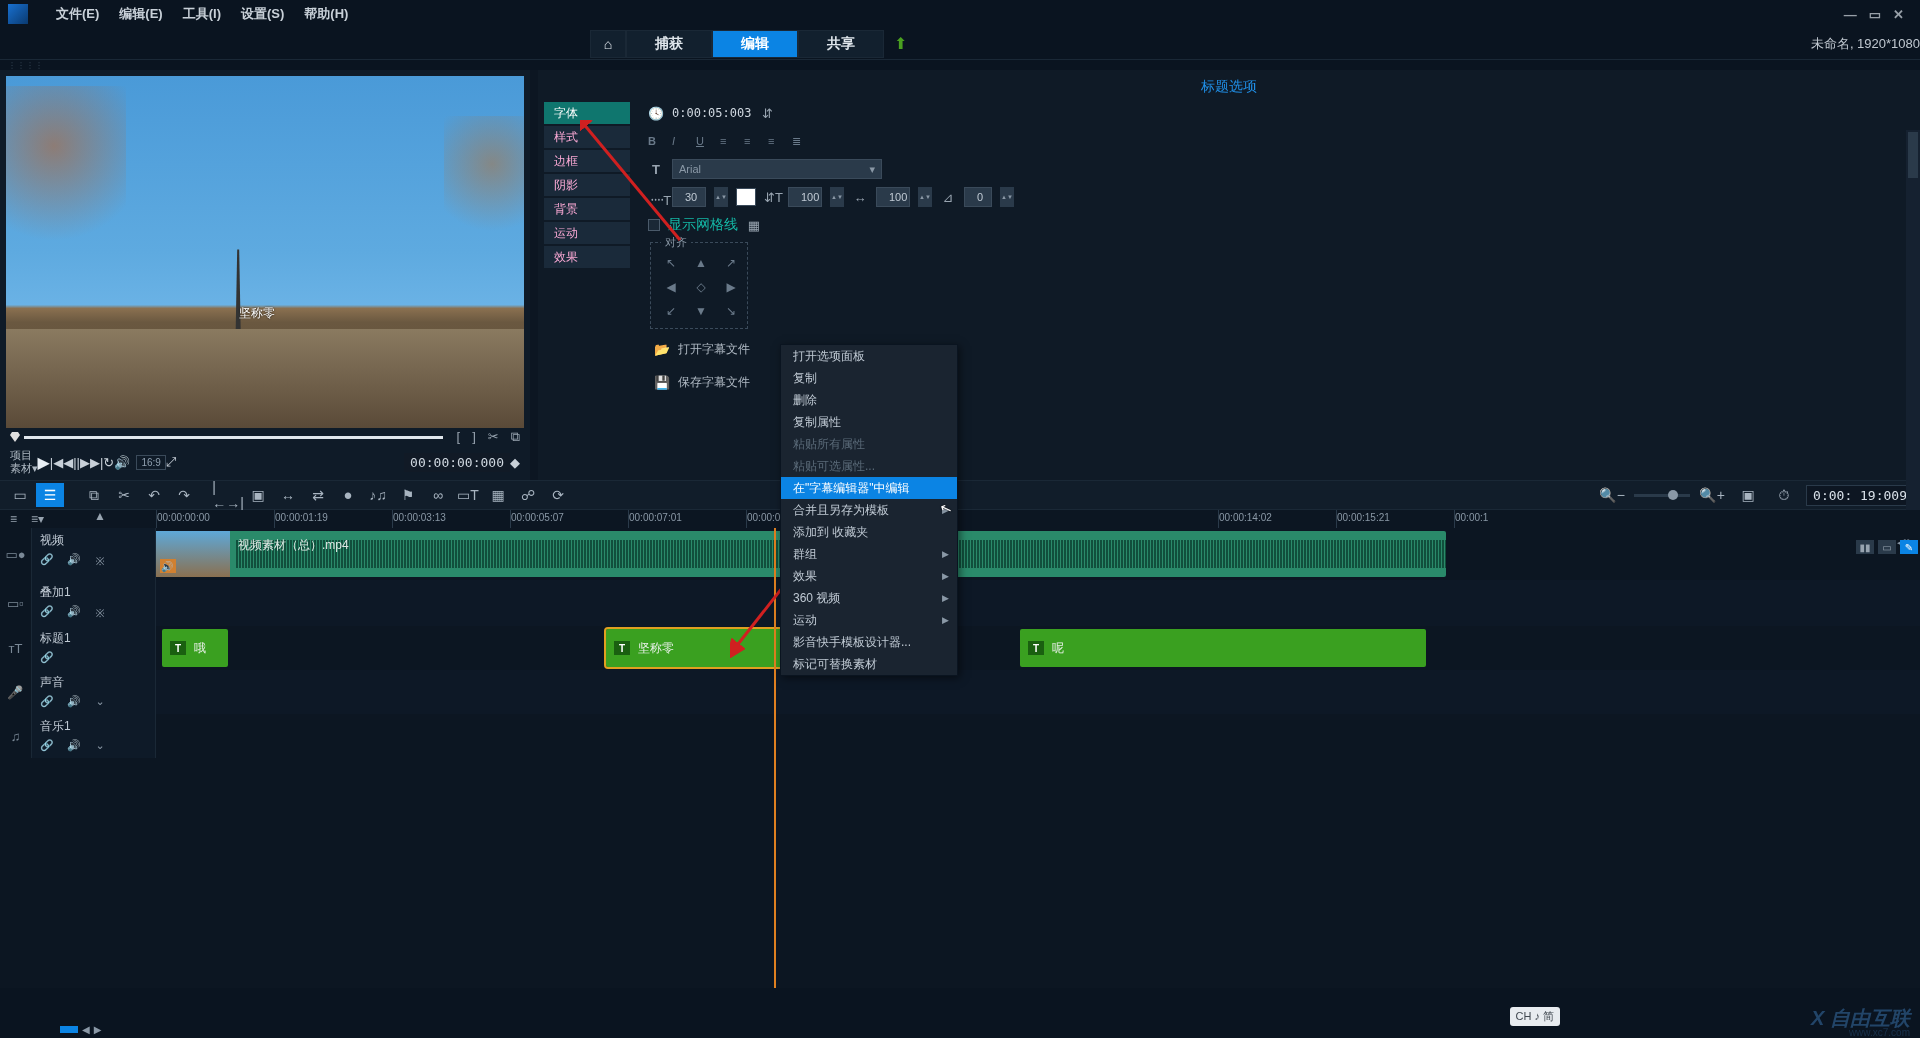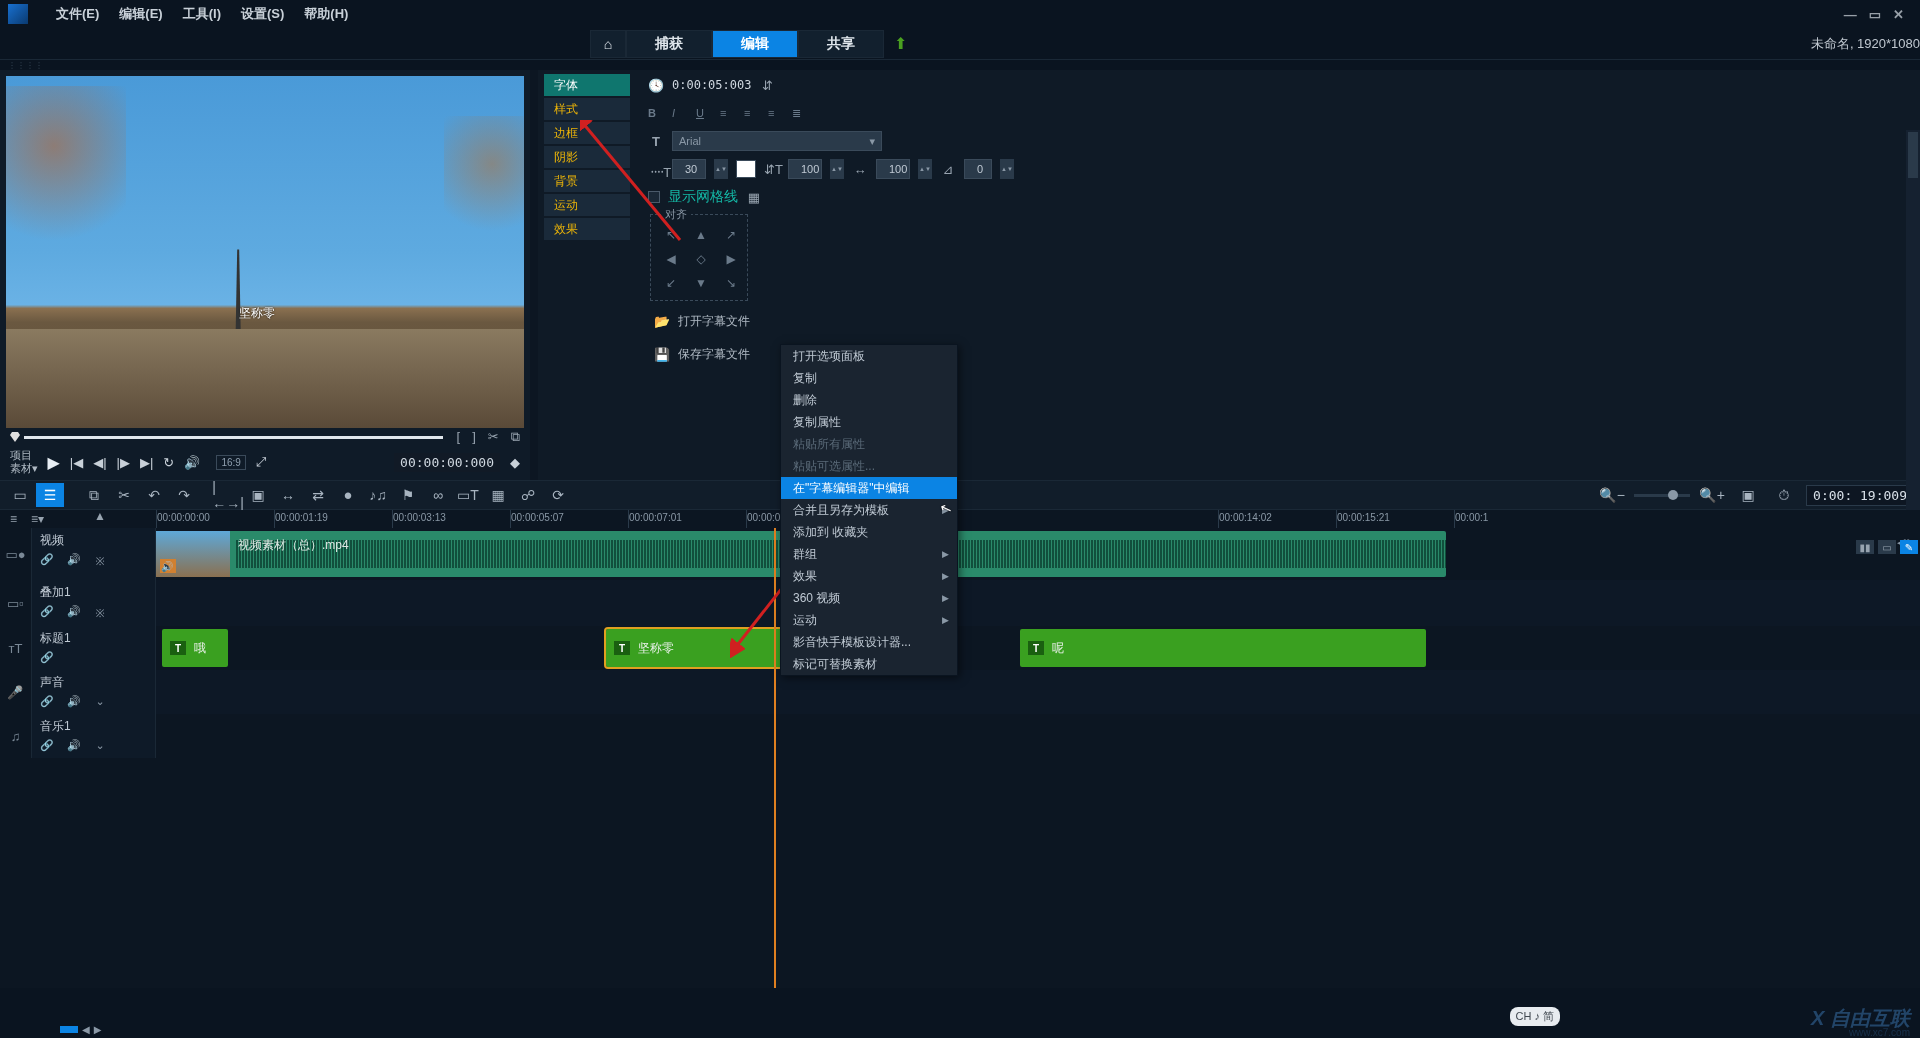--- a/index.html
+++ b/index.html
@@ -30,33 +30,33 @@
 .preview-img { flex: 1; background: linear-gradient(to bottom, #4a9ad8 0%, #5eaae0 50%, #6ab2e5 65%, #8a7050 66%, #6a5840 70%, #5a4a38 100%); position: relative; margin:2px; }
 .preview-img .wall { position:absolute; bottom:0; left:0; right:0; height:28%; background: linear-gradient(#8a7a60, #5a4a38); }
 .preview-img .tree { position:absolute; top:10px; left:0; width:120px; height:200px; background: radial-gradient(circle at 40% 30%, rgba(180,100,50,0.6), transparent 60%); }
 .preview-img .tree2 { position:absolute; top:40px; right:0; width:80px; height:160px; background: radial-gradient(circle at 60% 30%, rgba(180,110,50,0.5), transparent 55%); }
 .preview-img .branch { position:absolute; bottom:28%; left:40%; width:50px; height:80px; background: linear-gradient(#333,#333); clip-path: polygon(48% 0, 52% 0, 55% 100%, 45% 100%); }
 .preview-img .subtitle-text { position: absolute; bottom: 30%; left: 45%; color: #fff; font-size: 12px; text-shadow: 0 0 2px #000;}
 .preview-seek { height: 14px; display:flex; align-items:center; padding: 0 6px; }
 .preview-seek .marker { width:10px; height:10px; background:#e0e0e0; clip-path: polygon(50% 100%, 0 30%, 20% 0, 80% 0, 100% 30%); margin-right: 4px; }
 .preview-seek .track { flex:1; height:3px; background:#e0e6ec; position:relative; }
 .preview-seek .bracket-icons { display:flex; gap:12px; margin-left:14px; color:#98a4b0; font-size:13px;}
-.preview-controls { height: 36px; display: flex; align-items: center; padding: 0 6px; gap: 10px; }
+.preview-controls { height: 36px; display: flex; align-items: center; padding: 0 6px; }
 .preview-controls .label-col { font-size:11px; color:#b0bac4; line-height:13px;}
 .preview-controls .pc-icon { color:#c8d0d8; font-size:13px; cursor:pointer; }
 .preview-controls .play { color:#e8eef4; font-size:16px;}
 .preview-controls .tc { margin-left:auto; font-family:monospace; font-size:13px; color:#d0d8e0; background:#111a26; padding:2px 6px;}
 .preview-controls .ratio { font-size:10px; border:1px solid #3a4a5a; padding:1px 4px; color:#90a0b0; margin-left: 6px;}
 
 
 .options-pane { flex: 1; background: #0f1a26; position: relative; }
 .options-title { text-align:center; color:#2090e8; font-size:14px; padding: 8px 0 2px 0; }
 .options-body { display:flex; padding: 4px 0 0 6px; }
 .opt-sidebar { width: 86px; display:flex; flex-direction:column; gap:2px; }
-.opt-side-item { height: 22px; background:#1a2a3a; color:#eab308; display:flex; align-items:center; padding-left:10px; font-size:12px; cursor:pointer;}
+.opt-side-item { height: 22px; background:#1a2a3a; color:#f9a8d4; display:flex; align-items:center; padding-left:10px; font-size:12px; cursor:pointer;}
 .opt-side-item.active { background:#0f766e; color:#fff; }
 .opt-form { flex:1; padding: 0 0 0 18px; }
 .form-row { display:flex; align-items:center; gap:8px; margin-bottom: 6px; height:22px;}
 .form-row .ico { width:16px; color:#98a4b0; text-align:center; font-size:13px;}
 .form-row .tc-field { font-family:monospace; font-size:12px; color:#d0d8e0;}
 .form-row .fmt-btn { width:16px; color:#6a7a8a; font-size:11px; cursor:pointer;}
 .form-row .font-select { width:210px; height:20px; background:#2a3a4a; border:1px solid #3a4a5a; color:#8a98a6; padding:0 6px; font-size:11px; display:flex; align-items:center; position:relative;}
 .form-row .font-select::after { content:"▾"; position:absolute; right:6px; color:#8a98a6;}
 .form-row .num-input { width:34px; height:20px; background:#2a3a4a; border:1px solid #3a4a5a; color:#c0cad4; font-size:11px; display:flex; align-items:center; padding:0 12px;}
 .form-row .color-swatch { width:20px; height:18px; background:#fff; border:1px solid #3a4a5a;}
@@ -113,21 +113,21 @@
 
 .context-menu { position:absolute; background:#1a2430; border:1px solid #0a1420; box-shadow: 2px 2px 8px rgba(0,0,0,0.5); width: 178px; z-index: 100; }
 .ctx-item { height:22px; display:flex; align-items:center; padding: 0 12px; font-size:12px; color:#c0cad4; cursor:pointer; position:relative;}
 .ctx-item.disabled { color:#5a6a78;}
 .ctx-item.highlight { background:#0b84e4; color:#fff;}
 .ctx-item .sub-arrow { position:absolute; right:8px; font-size:9px; color:#8a98a6;}
 .cursor-arrow { position:absolute; font-size:14px; color:#fff; text-shadow:0 0 2px #000; z-index:200; transform: rotate(-20deg);}
 
 
 .red-arrow-2 { position:absolute; z-index:50; pointer-events:none;}
-.ime-badge { margin-left:auto; background:#e8ecf0; color:#404850; font-size:11px; padding:2px 6px; border-radius:8px; position:absolute; right: 360px; bottom: 12px;}
+.ime-badge { margin-left:auto; background:#e8ecf0; color:#404850; font-size:11px; padding:2px 6px; border-radius:3px; position:absolute; right: 360px; bottom: 12px;}
 .watermark { position:absolute; right: 10px; bottom: 6px; color: rgba(80,160,240,0.35); font-size: 20px; font-weight: bold; font-style: italic; }
 .watermark-sub { position:absolute; right: 10px; bottom: 0px; color: rgba(80,160,240,0.2); font-size: 10px; }
 .hscroll { position:absolute; bottom:4px; left:60px; width:70px; height:10px; display:flex; align-items:center; gap:4px;}
 .hscroll .bar { width:18px; height:7px; background:#0b84e4;}
 .hscroll .arr { color:#8a98a6; font-size:10px;}
 
 .edit-ribbon { position:absolute; right:2px; top:540px; display:flex; gap:4px;}
 .edit-ribbon span{ width:18px; height:14px; background:#2a3a4a; display:flex; align-items:center; justify-content:center; font-size:10px; color:#98a4b0;}
 .right-arrows { position:absolute; right:4px; top:536px; display:flex; gap:2px; color:#8a98a6; font-size:11px;}
 .side-scrollbar { position:absolute; right:0; top:60px; width:14px; height:380px; background:#152130;}
@@ -204,20 +204,21 @@
 
   <div style="width:8px; background:#0c1622; position:relative;">
     <div class="dots" style="position:absolute; top:0; left:0;">⋮⋮⋮</div>
     <div class="splitter-handle">◀</div>
   </div>
 
   <div class="options-pane">
     <div class="side-scrollbar" style="right:0;">
         <div class="sb-thumb"></div>
       </div>
+    <div class="options-title">标题选项</div>
     <div class="options-body">
       <div class="opt-sidebar">
         <div class="opt-side-item active">字体</div>
         <div class="opt-side-item">样式</div>
         <div class="opt-side-item">边框</div>
         <div class="opt-side-item">阴影</div>
         <div class="opt-side-item">背景</div>
         <div class="opt-side-item">运动</div>
         <div class="opt-side-item">效果</div>
       </div>

